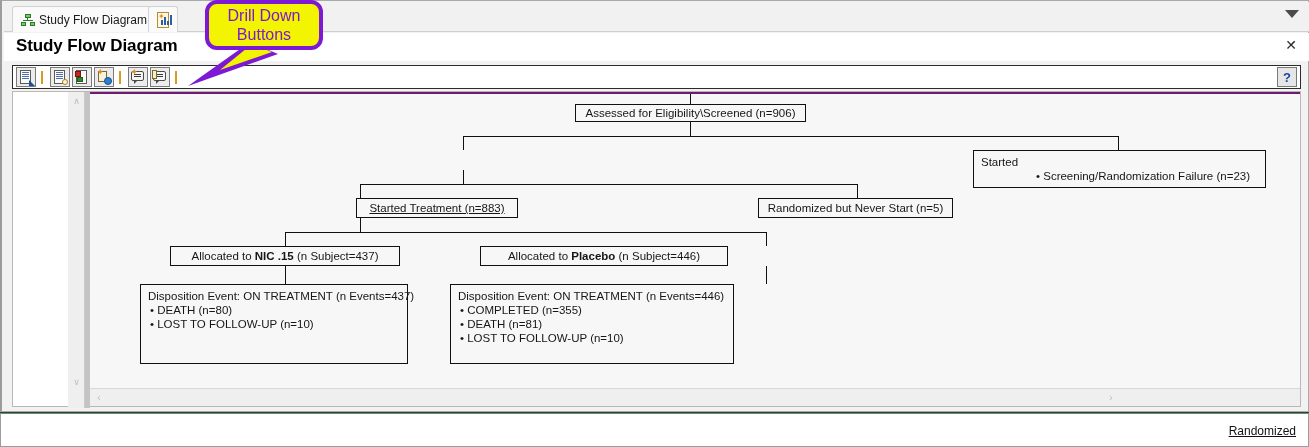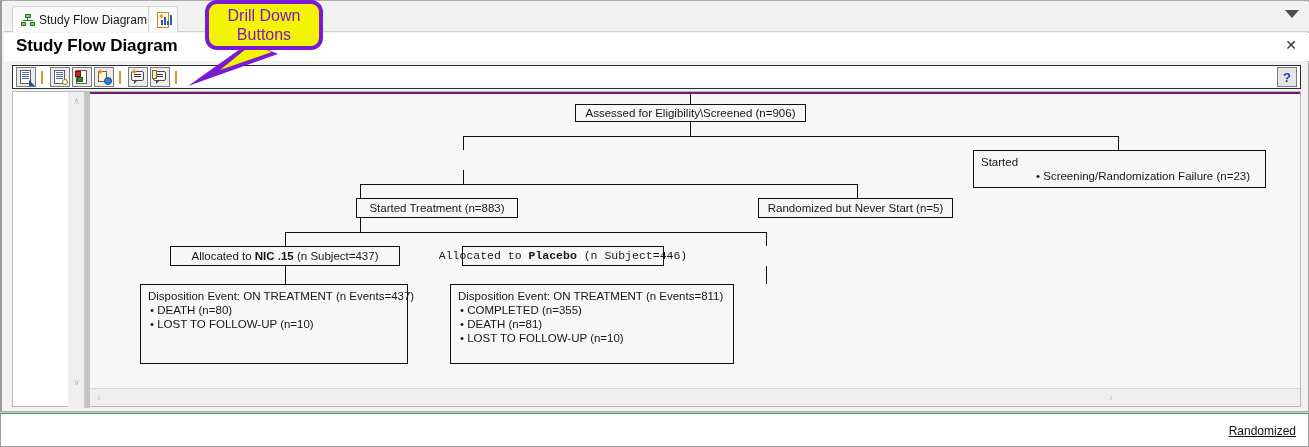--- a/index.html
+++ b/index.html
@@ -6,21 +6,21 @@
   html, body {
     margin: 0; padding: 0;
     width: 1309px; height: 447px;
     overflow: hidden;
     font-family: "Liberation Sans", sans-serif;
     background: #ffffff;
   }
   #app {
     position: relative;
     width: 1309px; height: 447px;
-    background: #86efac;
+    background: #14532d;
   }
 
   
   .outer-frame {
     position: absolute;
     left: 0; top: 0; width: 1309px; height: 412px;
     background: #f2f2f2;
     border: 1px solid #a9a9a9;
     border-left: 2px solid #9c9c9c;
   }
@@ -377,44 +377,44 @@
         <div class="node center" style="left:485px; top:10px; width:231px; height:18px;">
           <span>Assessed for Eligibility\Screened (n=906)</span>
         </div>
 
 
         <div class="node block" style="left:883px; top:56px; width:293px; height:38px;">
           <div>Started</div>
           <div class="indent-bullet">• Screening/Randomization Failure (n=23)</div>
         </div>
 
-        <div class="node center" style="left:266px; top:104px; width:162px; height:20px;">
+        <div class="node center" style="left:266px; top:104px; width:162px; height:20px;text-decoration:underline;">
           <span>Started Treatment (n=883)</span>
         </div>
 
         <div class="node center" style="left:668px; top:104px; width:195px; height:20px;">
           <span>Randomized but Never Start (n=5)</span>
         </div>
 
         <div class="node center" style="left:80px; top:152px; width:230px; height:20px;">
           <span><span>Allocated to </span><b>NIC .15</b><span> (n Subject=437)</span></span>
         </div>
 
-        <div class="node center" style="left:372px; top:152px; width:202px; height:20px;font-family:Liberation Mono, monospace;">
+        <div class="node center" style="left:390px; top:152px; width:248px; height:20px;">
           <span><span>Allocated to </span><b>Placebo</b><span> (n Subject=446)</span></span>
         </div>
 
         <div class="node block" style="left:50px; top:190px; width:268px; height:80px;">
           <div>Disposition Event: ON TREATMENT (n Events=437)</div>
           <div class="bullet-line">• DEATH (n=80)</div>
           <div class="bullet-line">• LOST TO FOLLOW-UP (n=10)</div>
         </div>
 
         <div class="node block" style="left:360px; top:190px; width:284px; height:80px;">
-          <div>Disposition Event: ON TREATMENT (n Events=811)</div>
+          <div>Disposition Event: ON TREATMENT (n Events=446)</div>
           <div class="bullet-line">• COMPLETED (n=355)</div>
           <div class="bullet-line">• DEATH (n=81)</div>
           <div class="bullet-line">• LOST TO FOLLOW-UP (n=10)</div>
         </div>
 
       </div>
 
       <div class="hscroll">
         <div class="hs-lf">‹</div>
         <div class="hs-rt">›</div>

